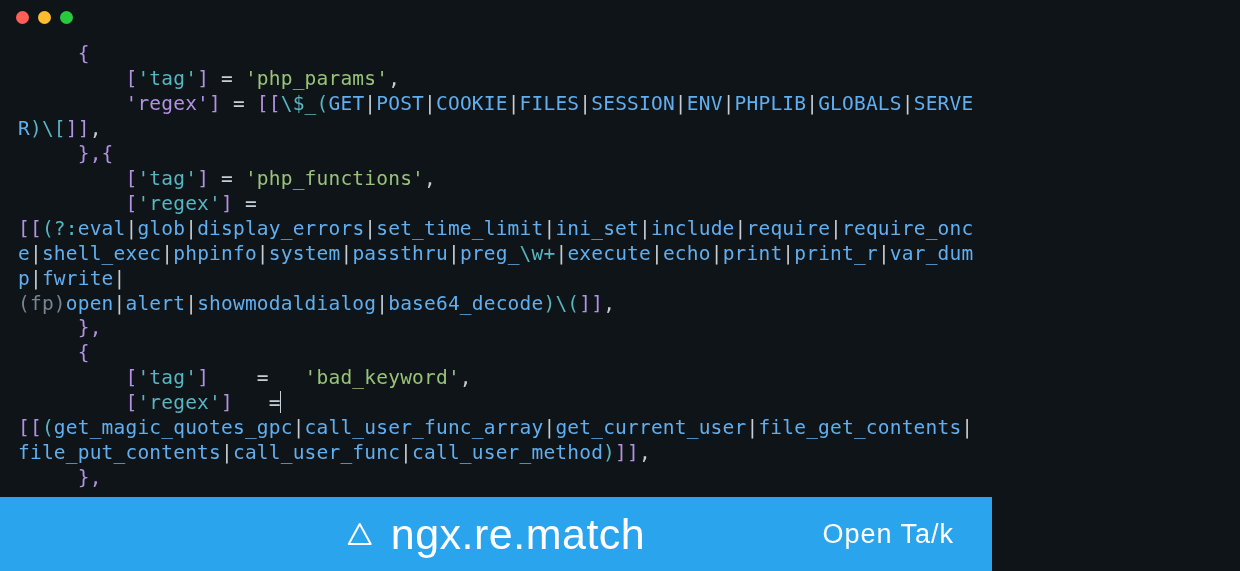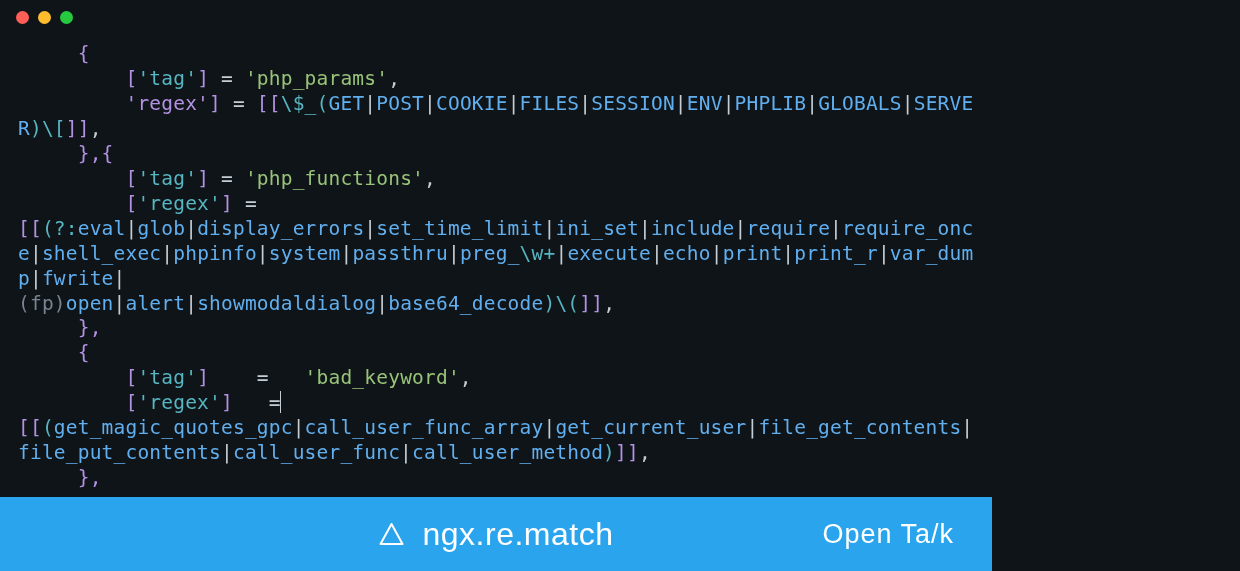--- a/index.html
+++ b/index.html
@@ -69,21 +69,21 @@
   }
   .footer-center {
     position: absolute;
     left: 50%;
     transform: translateX(-50%);
     display: flex;
     align-items: center;
     gap: 18px;
   }
   .footer-title {
-    font-size: 32px;
+    font-size: 43px;
     font-weight: 300;
     letter-spacing: 0.5px;
     font-family: -apple-system, 'Segoe UI', sans-serif;
   }
   .footer-brand {
     font-size: 27px;
     font-weight: 200;
     letter-spacing: 1px;
     font-family: -apple-system, 'Segoe UI', sans-serif;
     margin-left: auto;

